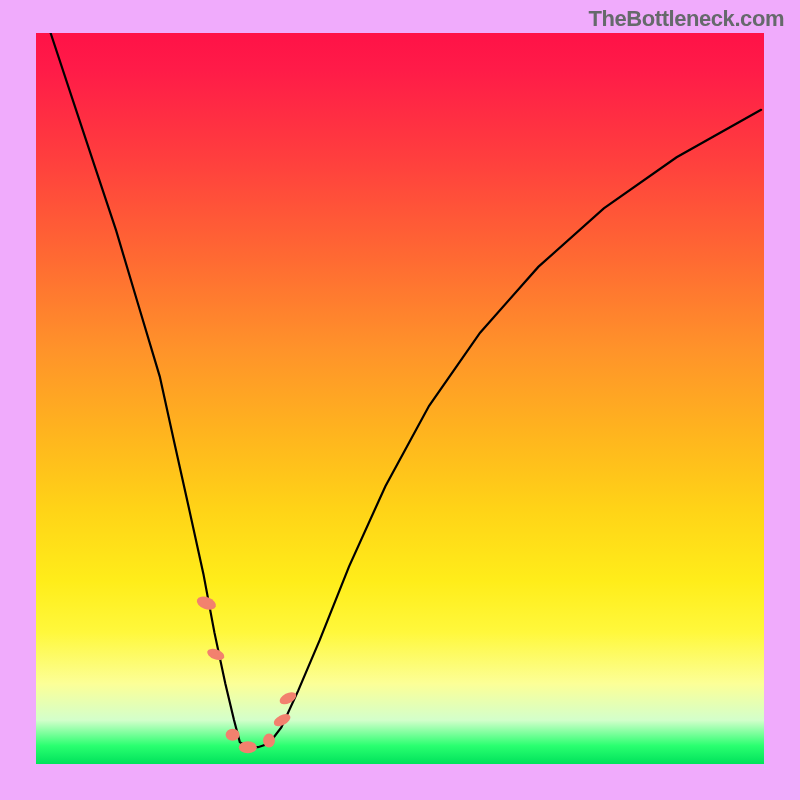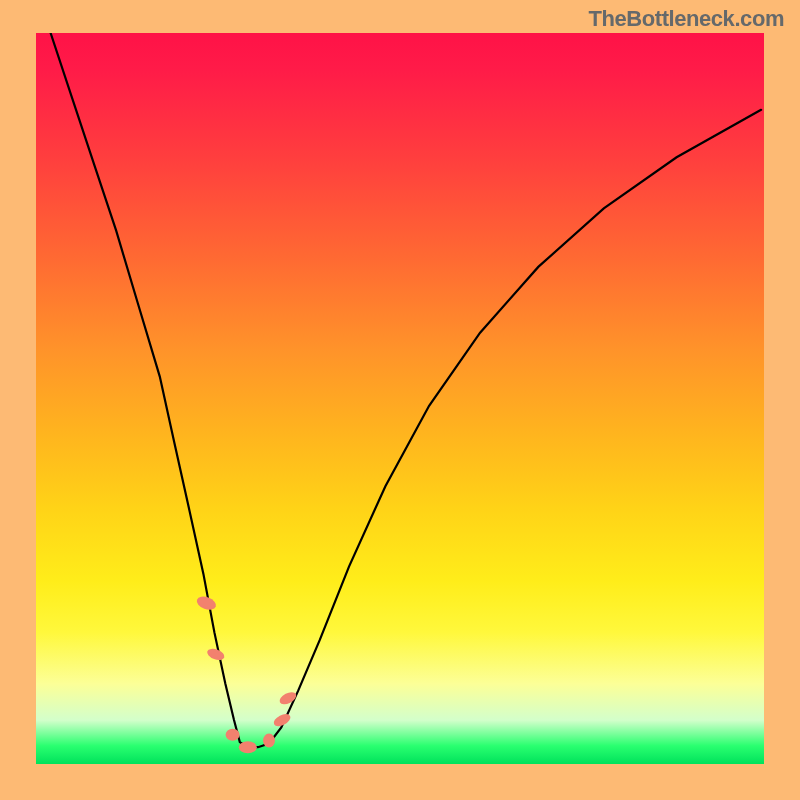--- a/index.html
+++ b/index.html
@@ -7,21 +7,21 @@
     padding: 0;
     width: 800px;
     height: 800px;
     background: #000000;
     overflow: hidden;
   }
   .outer {
     position: relative;
     width: 800px;
     height: 800px;
-    background: #fdba74;
+    background: #f0abfc;
   }
   .plot-area {
     position: absolute;
     left: 36px;
     top: 33px;
     width: 728px;
     height: 731px;
     overflow: hidden;
   }
   .gradient {

